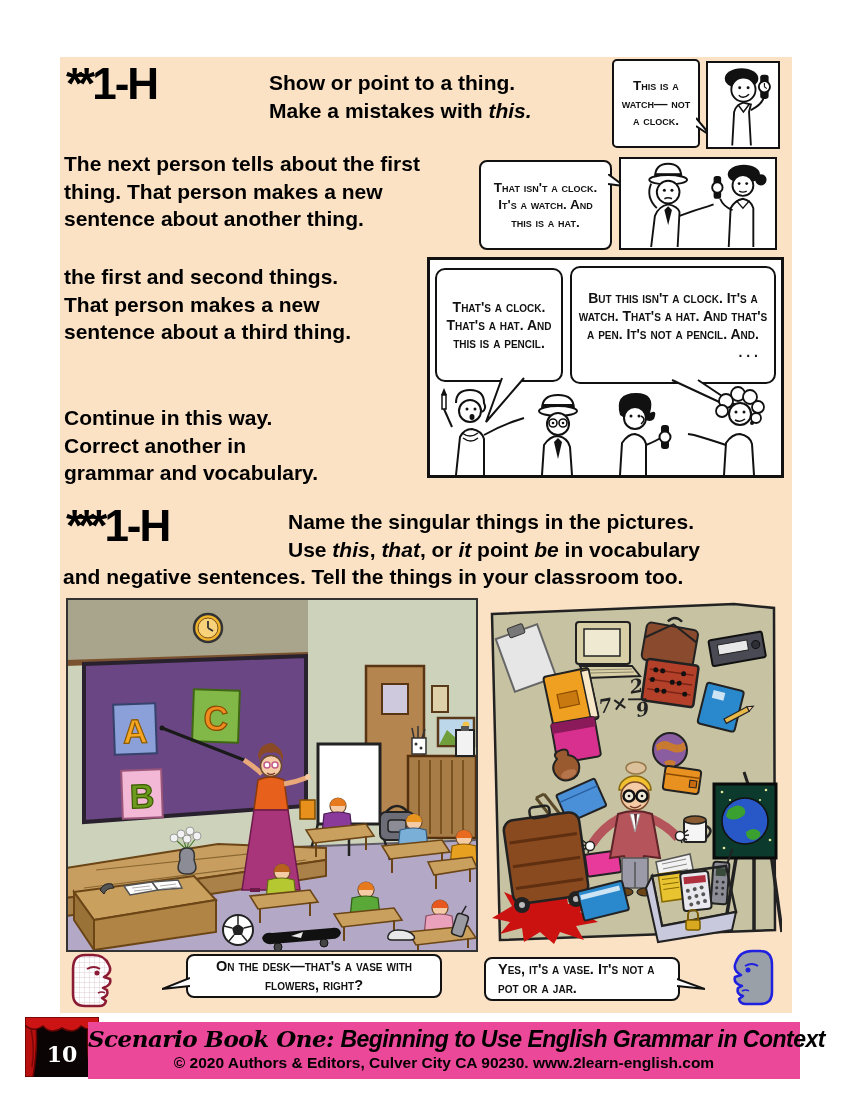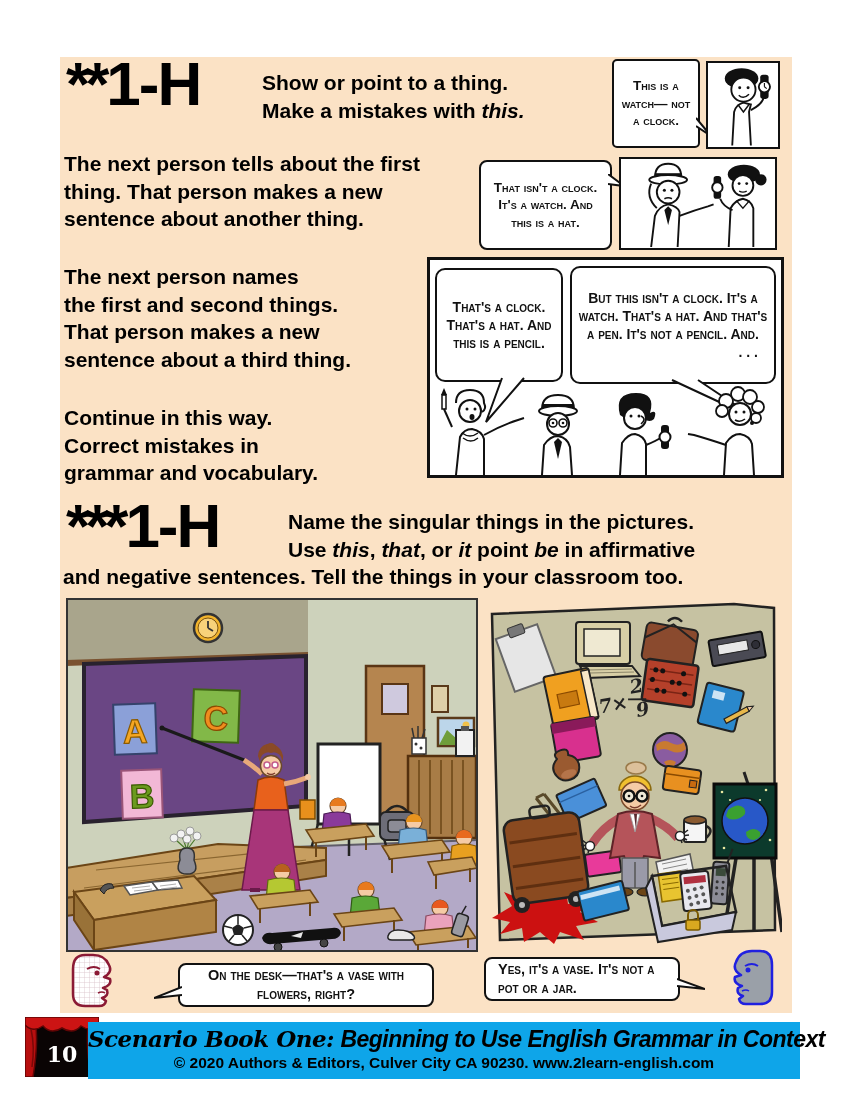--- a/index.html
+++ b/index.html
@@ -1,21 +1,21 @@
 <!DOCTYPE html>
 <html><head>
 <meta charset="utf-8">
 <style>
   html,body{margin:0;padding:0;background:#fff;}
   .page{position:relative;width:850px;height:1102px;background:#ffffff;overflow:hidden;
         font-family:"Liberation Sans",sans-serif;color:#000;}
   .content{position:absolute;left:60px;top:57px;width:732px;height:956px;background:#fbe2c5;}
 
   .abs{position:absolute;}
-  .activity-heading{font-weight:700;font-size:62px;letter-spacing:-2px;line-height:66px;white-space:nowrap;}
+  .activity-heading{font-weight:700;font-size:44px;letter-spacing:-2px;line-height:66px;white-space:nowrap;}
   .activity-heading .stars{letter-spacing:-5px;margin-right:2px;}
   .bt{font-weight:700;font-size:21px;line-height:27.5px;}
   .it{font-style:italic;}
 
   .bubble{position:absolute;background:#fff;border:2.5px solid #111;box-sizing:border-box;
           display:flex;align-items:center;justify-content:center;text-align:center;
           padding:20px 6px;font-weight:700;font-variant:small-caps;color:#111;line-height:1.3;}
   .charpanel{position:absolute;background:#fff;border:2.5px solid #111;box-sizing:border-box;overflow:hidden;}
   .tail{position:absolute;pointer-events:none;}
 
@@ -23,63 +23,62 @@
   .c1{left:646px;top:4px;width:74px;height:88px;}
   .b2{left:419px;top:103px;width:133px;height:90px;font-size:13.5px;border-radius:8px;}
   .c2{left:559px;top:100px;width:158px;height:93px;}
   .p3{left:367px;top:200px;width:357px;height:221px;background:#fff;border:3px solid #111;box-sizing:border-box;}
   .b3a{left:5px;top:8px;width:128px;height:114px;font-size:14px;border-radius:10px;border-width:2.5px;}
   .b3b{left:140px;top:6px;width:206px;height:118px;font-size:14px;border-radius:10px;border-width:2.5px;
        flex-direction:column;justify-content:center;}
   .b3b .dots{align-self:flex-end;padding-right:10px;}
 
   .dlg{font-size:14.5px;border-radius:8px;}
-  .dlgL{left:118px;top:897px;width:256px;height:34px;margin-top:9px;}
+  .dlgL{left:126px;top:897px;width:256px;height:34px;}
   .dlgR{left:424px;top:900px;width:196px;height:32px;text-align:left;justify-content:flex-start;padding-left:12px;}
 
   .illus{position:absolute;overflow:hidden;}
 
-  .footer-strip{position:absolute;left:88px;top:1022px;width:712px;height:57px;background:#0ea5e9;text-align:center;}
+  .footer-strip{position:absolute;left:88px;top:1022px;width:712px;height:57px;background:#ec4899;text-align:center;}
   .ft-title{margin-top:3px;font-size:23px;white-space:nowrap;}
   .ft-script{font-family:"DejaVu Serif",serif;font-style:italic;font-weight:700;letter-spacing:-0.5px;}
   .ft-rest{font-family:"Liberation Sans",sans-serif;font-style:italic;font-weight:700;letter-spacing:-0.5px;}
   .ft-copy{font-size:15.5px;font-weight:700;margin-top:1px;}
   .badge{position:absolute;left:25px;top:1017px;width:74px;height:68px;}
 
   .cardletter{font-family:"Liberation Sans",sans-serif;font-weight:700;font-size:34px;text-anchor:middle;stroke-width:1.2px;}
   .mathtext{font-family:"DejaVu Serif",serif;font-style:italic;font-weight:700;font-size:19px;}
 </style>
 </head>
 <body>
 
 <div class="page">
   <div class="content">
 
     <div class="abs activity-heading" style="left:6px;top:-6px;">
       <span class="stars">**</span><span>1-H</span>
     </div>
-    <div class="abs bt" style="left:202px;top:12px;width:340px;">
+    <div class="abs bt" style="left:209px;top:12px;width:340px;">
       <div>Show or point to a thing.</div>
       <div><span>Make a mistakes with </span><span class="it">this</span><span class="it">.</span></div>
     </div>
 
     <div class="abs bt" style="left:4px;top:93px;width:400px;">
       <div>The next person tells about the first</div>
       <div>thing. That person makes a new</div>
       <div>sentence about another thing.</div>
     </div>
     <div class="abs bt" style="left:4px;top:206px;width:400px;">
-      <div>The next person names</div>
       <div>the first and second things.</div>
       <div>That person makes a new</div>
       <div>sentence about a third thing.</div>
     </div>
     <div class="abs bt" style="left:4px;top:347px;width:400px;">
       <div>Continue in this way.</div>
-      <div>Correct mistakes in</div>
+      <div>Correct another in</div>
       <div>grammar and vocabulary.</div>
     </div>
 
     <div class="bubble b1">
       <span>This is a watch— not a clock.</span>
       <svg class="tail" style="right:-14px;bottom:8px;" width="16" height="24">
         <polygon points="0,4 15,22 0,12" fill="#fff"></polygon>
           <path d="M0,4 L15,22 L0,12" fill="none" stroke="#111" stroke-width="2"></path>
       </svg>
     </div>
@@ -208,21 +207,21 @@
           <path d="M296,60 Q278,54 264,50 l-6,-1" fill="none" stroke="#111" stroke-width="2"></path>
         </g>
       </svg>
     </div>
 
     <div class="abs activity-heading" style="left:6px;top:436px;">
       <span class="stars">***</span><span>1-H</span>
     </div>
     <div class="abs bt" style="left:228px;top:451px;width:500px;">
       <div>Name the singular things in the pictures.</div>
-      <div><span>Use </span><span class="it">this</span><span>, </span><span class="it">that</span><span>, or </span><span class="it">it</span><span> point </span><span class="it">be</span><span> in affirmative</span></div>
+      <div><span>Use </span><span class="it">this</span><span>, </span><span class="it">that</span><span>, or </span><span class="it">it</span><span> point </span><span class="it">be</span><span> in vocabulary</span></div>
     </div>
     <div class="abs bt" style="left:3px;top:506px;width:726px;">and negative sentences. Tell the things in your classroom too.</div>
 
     <div class="illus" style="left:6px;top:541px;width:412px;height:354px;">
       <svg viewBox="0 0 412 354" width="412" height="354">
         <rect width="412" height="354" fill="#cdd2bb"></rect>
         <polygon points="0,0 242,0 242,56 0,64" fill="#a9a58c"></polygon>
         <polygon points="0,62 242,54 242,59 0,68" fill="#7a5230"></polygon>
         <polygon points="0,284 145,252 412,242 412,354 0,354" fill="#b3a9c7"></polygon>
         <path d="M0,284 L145,252 L412,242" fill="none" stroke="#5f5c68" stroke-width="2"></path>

